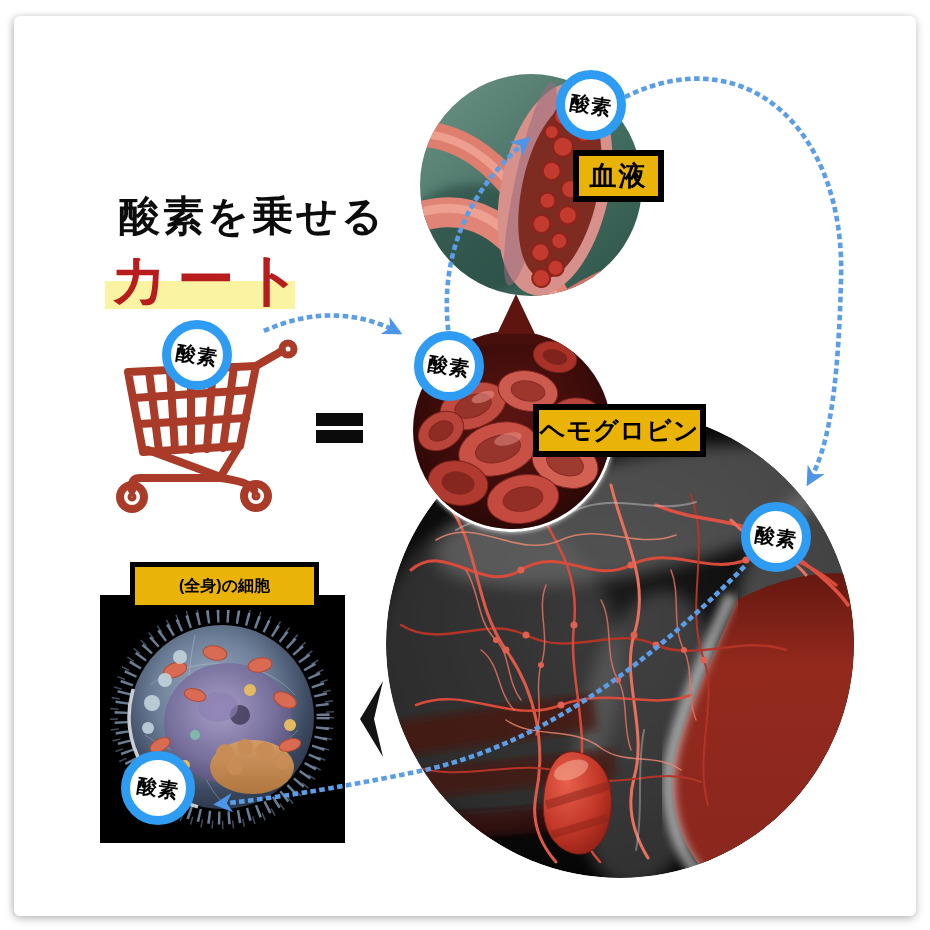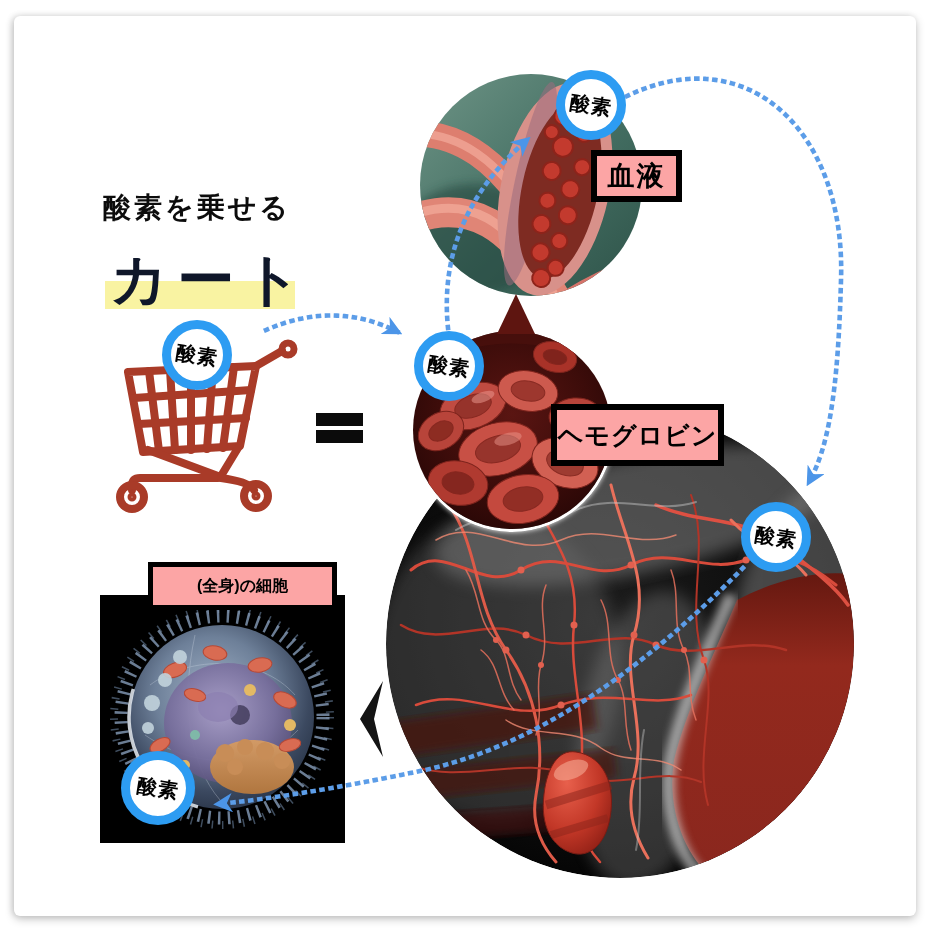--- a/index.html
+++ b/index.html
@@ -1,45 +1,45 @@
 <!DOCTYPE html>
 <html><head>
 <meta charset="utf-8">
 <style>
   html,body{margin:0;padding:0;background:#fff;}
   body{position:relative;width:930px;height:930px;overflow:hidden;
        font-family:"Liberation Sans","DejaVu Sans",sans-serif;}
   .card{position:absolute;left:14px;top:16px;right:14px;bottom:14px;background:#fff;
         border-radius:6px;box-shadow:0 3px 10px rgba(0,0,0,.22), -2px 0 6px rgba(0,0,0,.12);z-index:1;}
   
-  .title1{position:absolute;left:58px;top:189px;font-size:28px;font-weight:900;color:#0c0c0c;
+  .title1{position:absolute;left:74px;top:189px;font-size:41px;font-weight:900;color:#0c0c0c;
           letter-spacing:3px;z-index:30;white-space:nowrap;padding-left:45px;}
   .hl{position:absolute;left:105px;top:281px;width:190px;height:28px;background:#F9F3A2;z-index:29;}
-  .title2{position:absolute;left:110px;top:242px;font-size:57px;font-weight:900;color:#0f172a;
+  .title2{position:absolute;left:110px;top:242px;font-size:57px;font-weight:900;color:#b91c1c;
           letter-spacing:9px;z-index:30;white-space:nowrap;}
   
   .equals{position:absolute;left:316px;top:413px;width:47px;height:30px;z-index:25;}
   .equals .bar{display:block;width:47px;height:13px;background:#0b0b0b;margin:0 0 4px 0;}
   .sr{position:absolute;width:1px;height:1px;overflow:hidden;clip-path:inset(50%);}
   
   .imgwrap{position:absolute;overflow:hidden;}
   .body-circle{left:386px;top:410px;width:468px;height:468px;border-radius:50%;z-index:10;}
   .hemo-circle{left:413px;top:331px;width:198px;height:198px;border-radius:50%;z-index:20;
                border:3px solid #fff;box-sizing:content-box;margin:-3px 0 0 -3px;
                box-shadow:0 0 5px rgba(255,255,255,.9);}
   .blood-circle{left:420px;top:74px;width:222px;height:222px;border-radius:50%;z-index:20;}
   .cell-square{left:100px;top:595px;width:245px;height:248px;background:#000;z-index:20;}
   .spike{position:absolute;left:490px;top:290px;z-index:21;}
   .cartsvg{position:absolute;left:106px;top:338px;z-index:22;}
   
-  .labelbox{position:absolute;background:#fca5a5;border:6px solid #000;box-sizing:border-box;
+  .labelbox{position:absolute;background:#eab308;border:6px solid #000;box-sizing:border-box;
             display:flex;align-items:center;justify-content:center;font-weight:900;color:#000;
-            z-index:32;white-space:nowrap;margin-left:18px;}
+            z-index:32;white-space:nowrap;}
   .lb-blood{left:573px;top:150px;width:91px;height:52px;font-size:27px;letter-spacing:2px;}
-  .lb-hemo{left:533px;top:404px;width:173px;height:62px;font-size:25px;letter-spacing:1px;}
+  .lb-hemo{left:533px;top:404px;width:173px;height:53px;font-size:25px;letter-spacing:1px;}
   .lb-cell{left:130px;top:562px;width:189px;height:48px;border-width:5px;font-size:16px;}
   
   .badge{position:absolute;width:70px;height:70px;border-radius:50%;background:#fff;
          border:9px solid #2D9CF2;box-sizing:border-box;display:flex;align-items:center;
          justify-content:center;z-index:50;}
   .badge span{font-size:20px;font-weight:900;color:#000;transform:rotate(9deg);letter-spacing:1px;}
   .bg-cart{left:162px;top:320px;}
   .bg-hemo{left:414px;top:331px;}
   .bg-blood{left:556px;top:70px;}
   .bg-body{left:741px;top:502px;}

